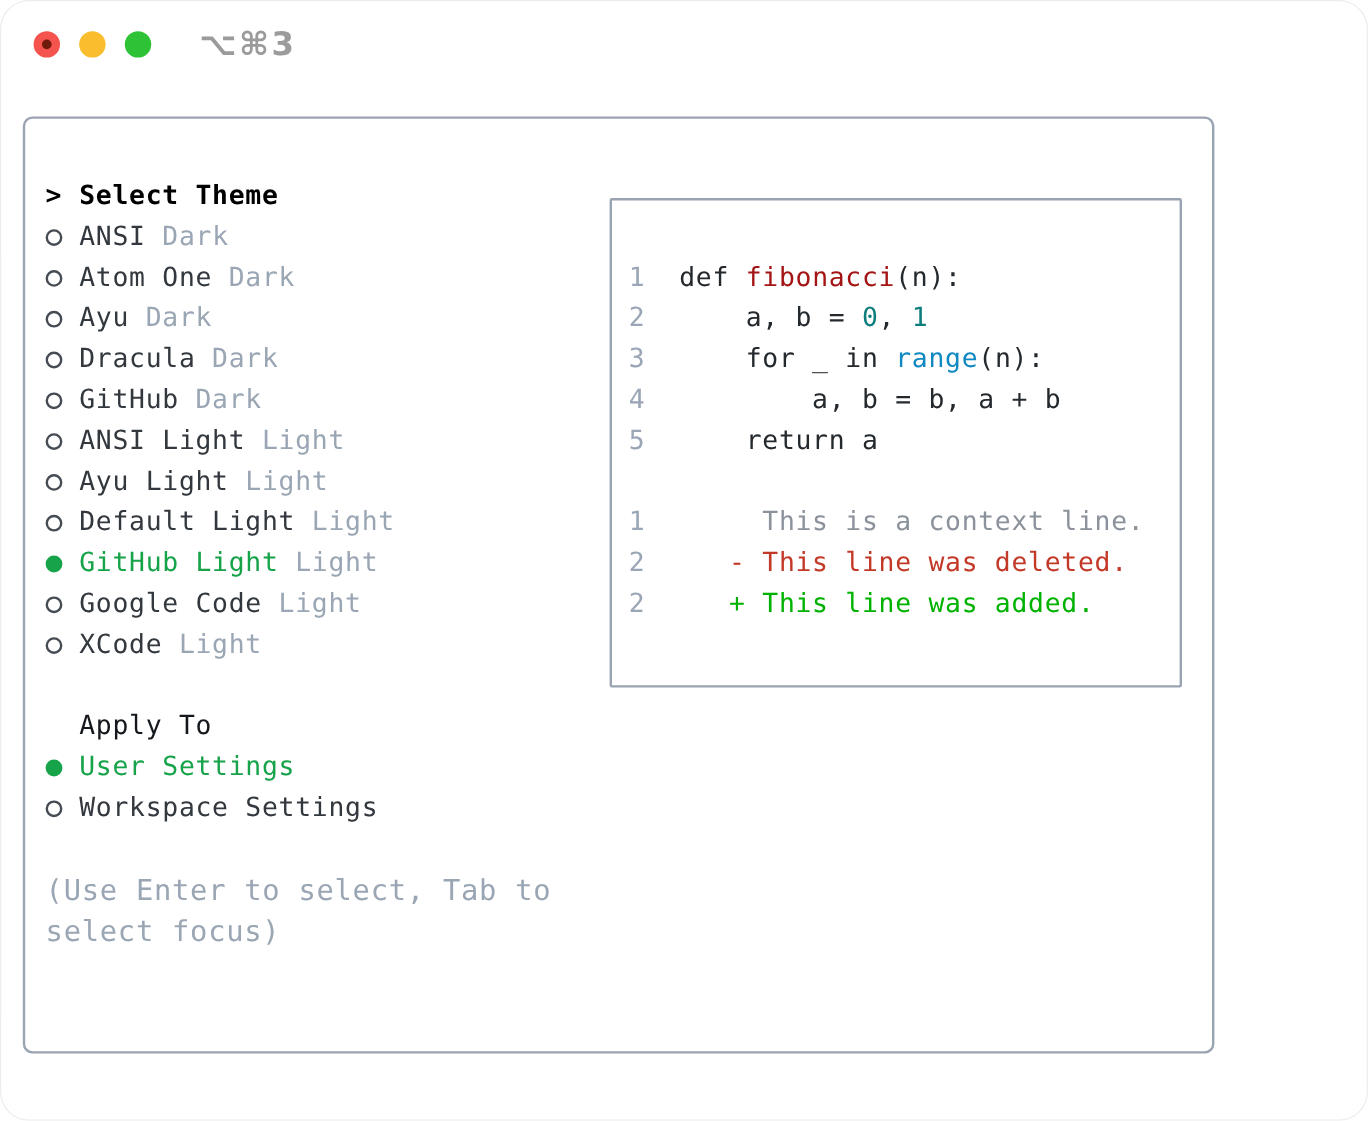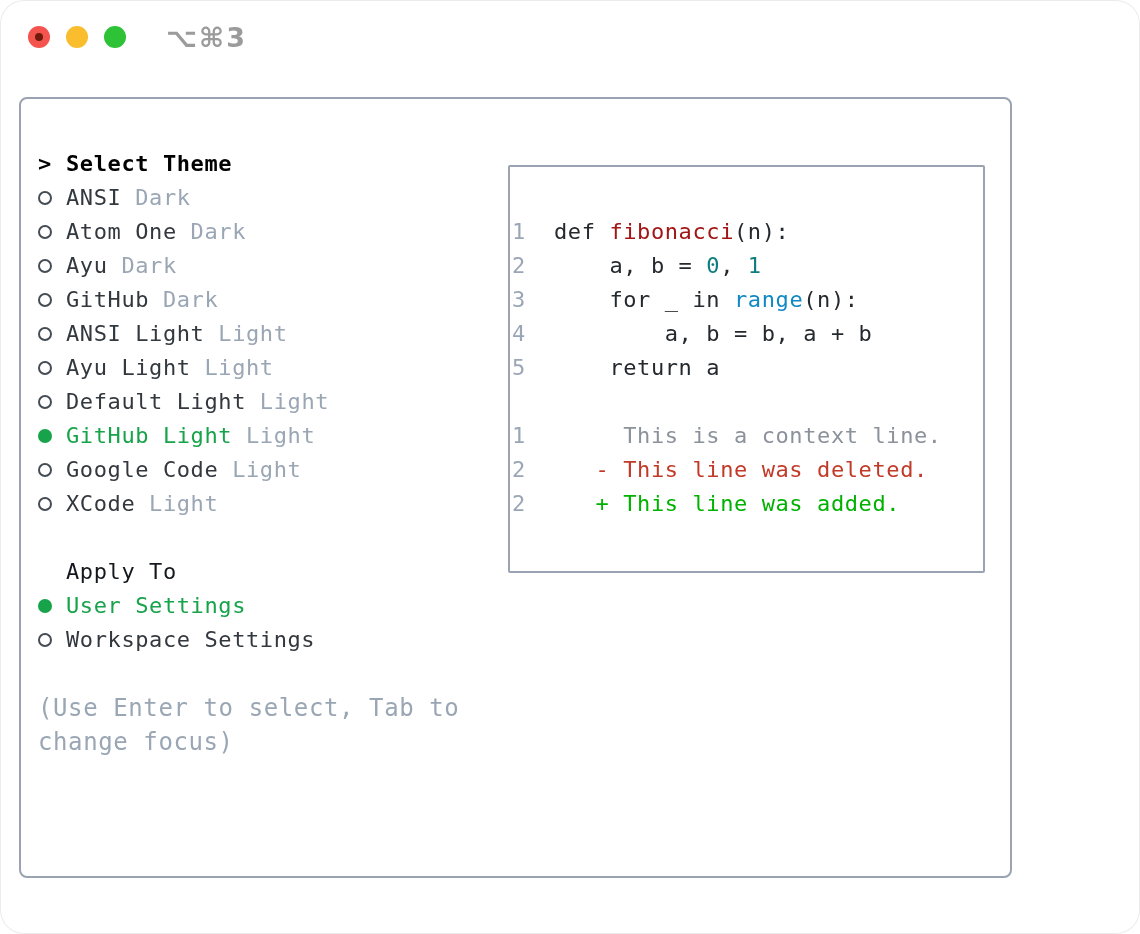--- a/index.html
+++ b/index.html
@@ -43,21 +43,21 @@
   .theme-row.selected .tname{color:var(--green);}
   .apply-row .tname{color:var(--text-dark);}
   .apply-row.selected .tname{color:var(--green);text-align:right;}
   .help-line{height:34px;line-height:34px;font-size:24px;letter-spacing:.6px;color:var(--muted);white-space:pre;}
   
   .right-col{flex:1;}
   .preview-title{height:34px;line-height:34px;font-size:22px;letter-spacing:.6px;font-weight:bold;color:#000;}
   .preview-box{
     margin-left:8px;margin-top:18px;width:477px;height:408px;box-sizing:border-box;
     border:2px solid var(--border);border-radius:2px;background:#fff;
-    padding:48px 0 0 2px;overflow:hidden;
+    padding:48px 0 0 14px;overflow:hidden;
   }
   .pline{height:34px;line-height:34px;font-size:22px;letter-spacing:.6px;white-space:pre;}
   .lnum{display:inline-block;width:42px;color:var(--linenum);}
   .tok-code{color:var(--code-text);}
   .tok-function{color:var(--func-red);}
   .tok-number{color:var(--num-teal);}
   .tok-builtin{color:var(--builtin-blue);}
   .tok-context{color:var(--ctx-gray);}
   .tok-deleted{color:var(--del-red);}
   .tok-added{color:var(--add-green);text-align:right;}
@@ -78,20 +78,21 @@
 
   <div class="panel">
 
     <div class="left-col">
       <div class="row"><span class="markerbox caret">&gt;</span><span class="header-text">Select Theme</span></div>
 
       <div id="theme-list">
           <div class="row theme-row"><span class="markerbox"><span class="ring"></span></span><span class="tname">ANSI</span><span class="tvariant"> Dark</span></div>
           <div class="row theme-row"><span class="markerbox"><span class="ring"></span></span><span class="tname">Atom One</span><span class="tvariant"> Dark</span></div>
           <div class="row theme-row"><span class="markerbox"><span class="ring"></span></span><span class="tname">Ayu</span><span class="tvariant"> Dark</span></div>
+          <div class="row theme-row"><span class="markerbox"><span class="ring"></span></span><span class="tname">Dracula</span><span class="tvariant"> Dark</span></div>
           <div class="row theme-row"><span class="markerbox"><span class="ring"></span></span><span class="tname">GitHub</span><span class="tvariant"> Dark</span></div>
           <div class="row theme-row"><span class="markerbox"><span class="ring"></span></span><span class="tname">ANSI Light</span><span class="tvariant"> Light</span></div>
           <div class="row theme-row"><span class="markerbox"><span class="ring"></span></span><span class="tname">Ayu Light</span><span class="tvariant"> Light</span></div>
           <div class="row theme-row"><span class="markerbox"><span class="ring"></span></span><span class="tname">Default Light</span><span class="tvariant"> Light</span></div>
           <div class="row theme-row selected"><span class="markerbox"><span class="dotfill"></span></span><span class="tname">GitHub Light</span><span class="tvariant"> Light</span></div>
           <div class="row theme-row"><span class="markerbox"><span class="ring"></span></span><span class="tname">Google Code</span><span class="tvariant"> Light</span></div>
           <div class="row theme-row"><span class="markerbox"><span class="ring"></span></span><span class="tname">XCode</span><span class="tvariant"> Light</span></div>
         </div>
 
       <div class="row blank"></div>
@@ -100,21 +101,21 @@
 
       <div id="apply-list">
           <div class="row apply-row selected"><span class="markerbox"><span class="dotfill"></span></span><span class="tname">User Settings</span></div>
           <div class="row apply-row"><span class="markerbox"><span class="ring"></span></span><span class="tname">Workspace Settings</span></div>
         </div>
 
       <div class="row blank"></div>
 
       <div id="help-block">
           <div class="help-line">(Use Enter to select, Tab to</div>
-          <div class="help-line">change focus)</div>
+          <div class="help-line">select focus)</div>
         </div>
     </div>
 
     <div class="right-col">
       <div class="preview-box" id="preview-box">
           <div class="pline"><span class="lnum">1</span><span class="tok-code">def </span><span class="tok-function">fibonacci</span><span class="tok-code">(n):</span></div>
           <div class="pline"><span class="lnum">2</span><span class="tok-code">    a, b = </span><span class="tok-number">0</span><span class="tok-code">, </span><span class="tok-number">1</span></div>
           <div class="pline"><span class="lnum">3</span><span class="tok-code">    for _ in </span><span class="tok-builtin">range</span><span class="tok-code">(n):</span></div>
           <div class="pline"><span class="lnum">4</span><span class="tok-code">        a, b = b, a + b</span></div>
           <div class="pline"><span class="lnum">5</span><span class="tok-code">    return a</span></div>

